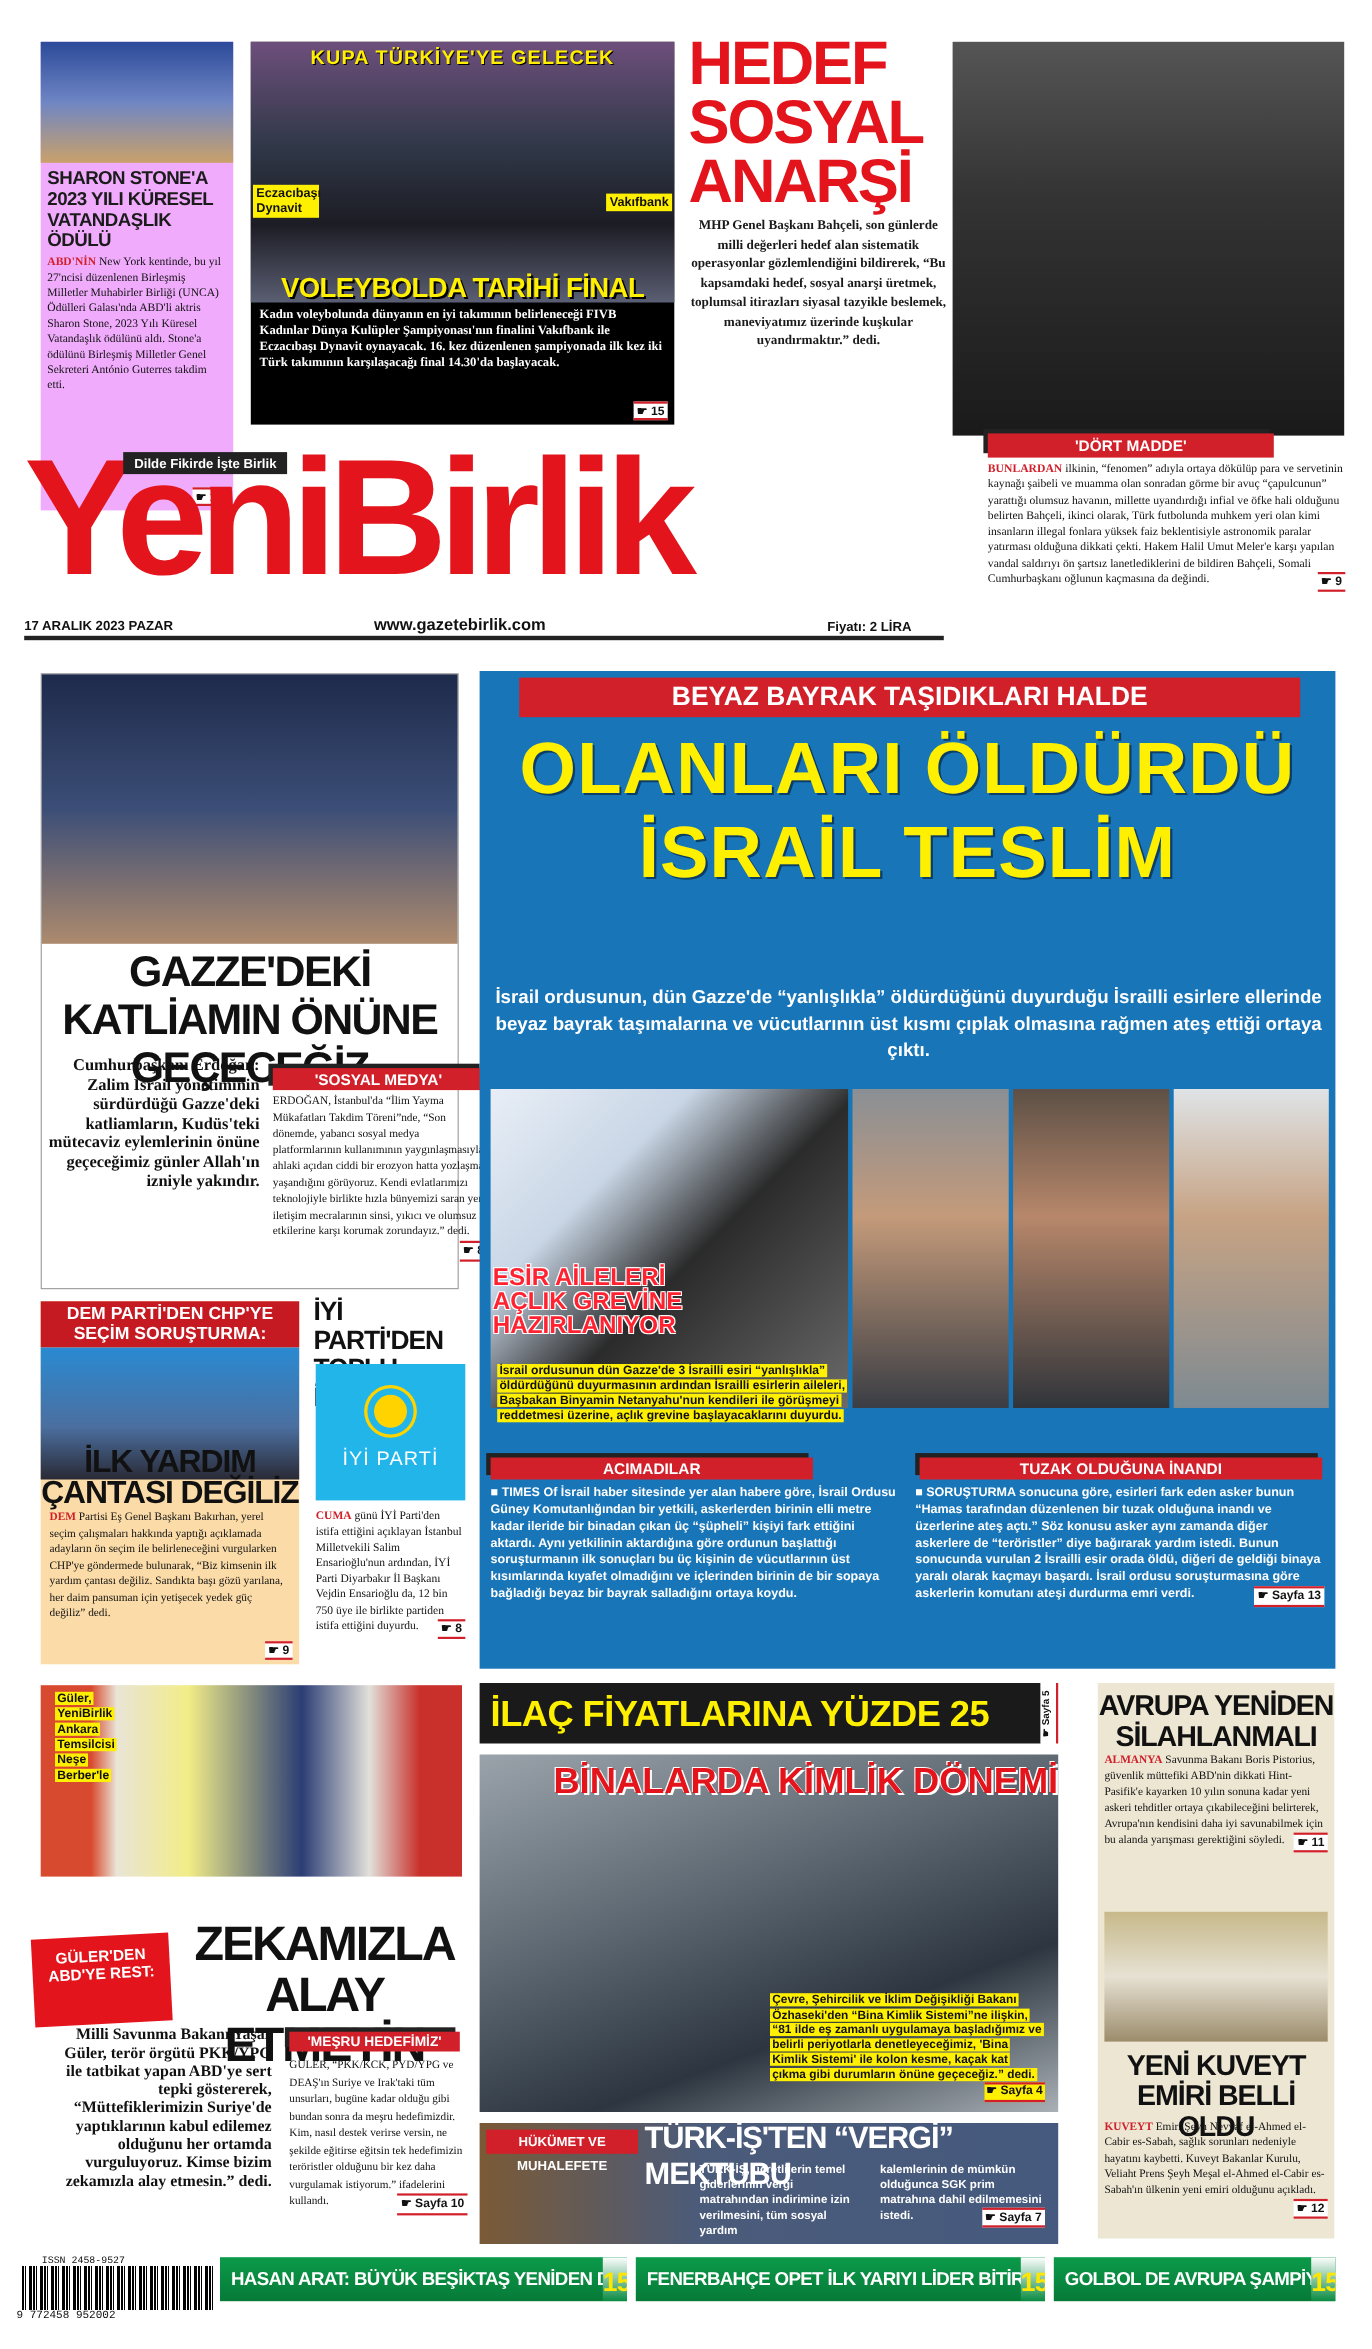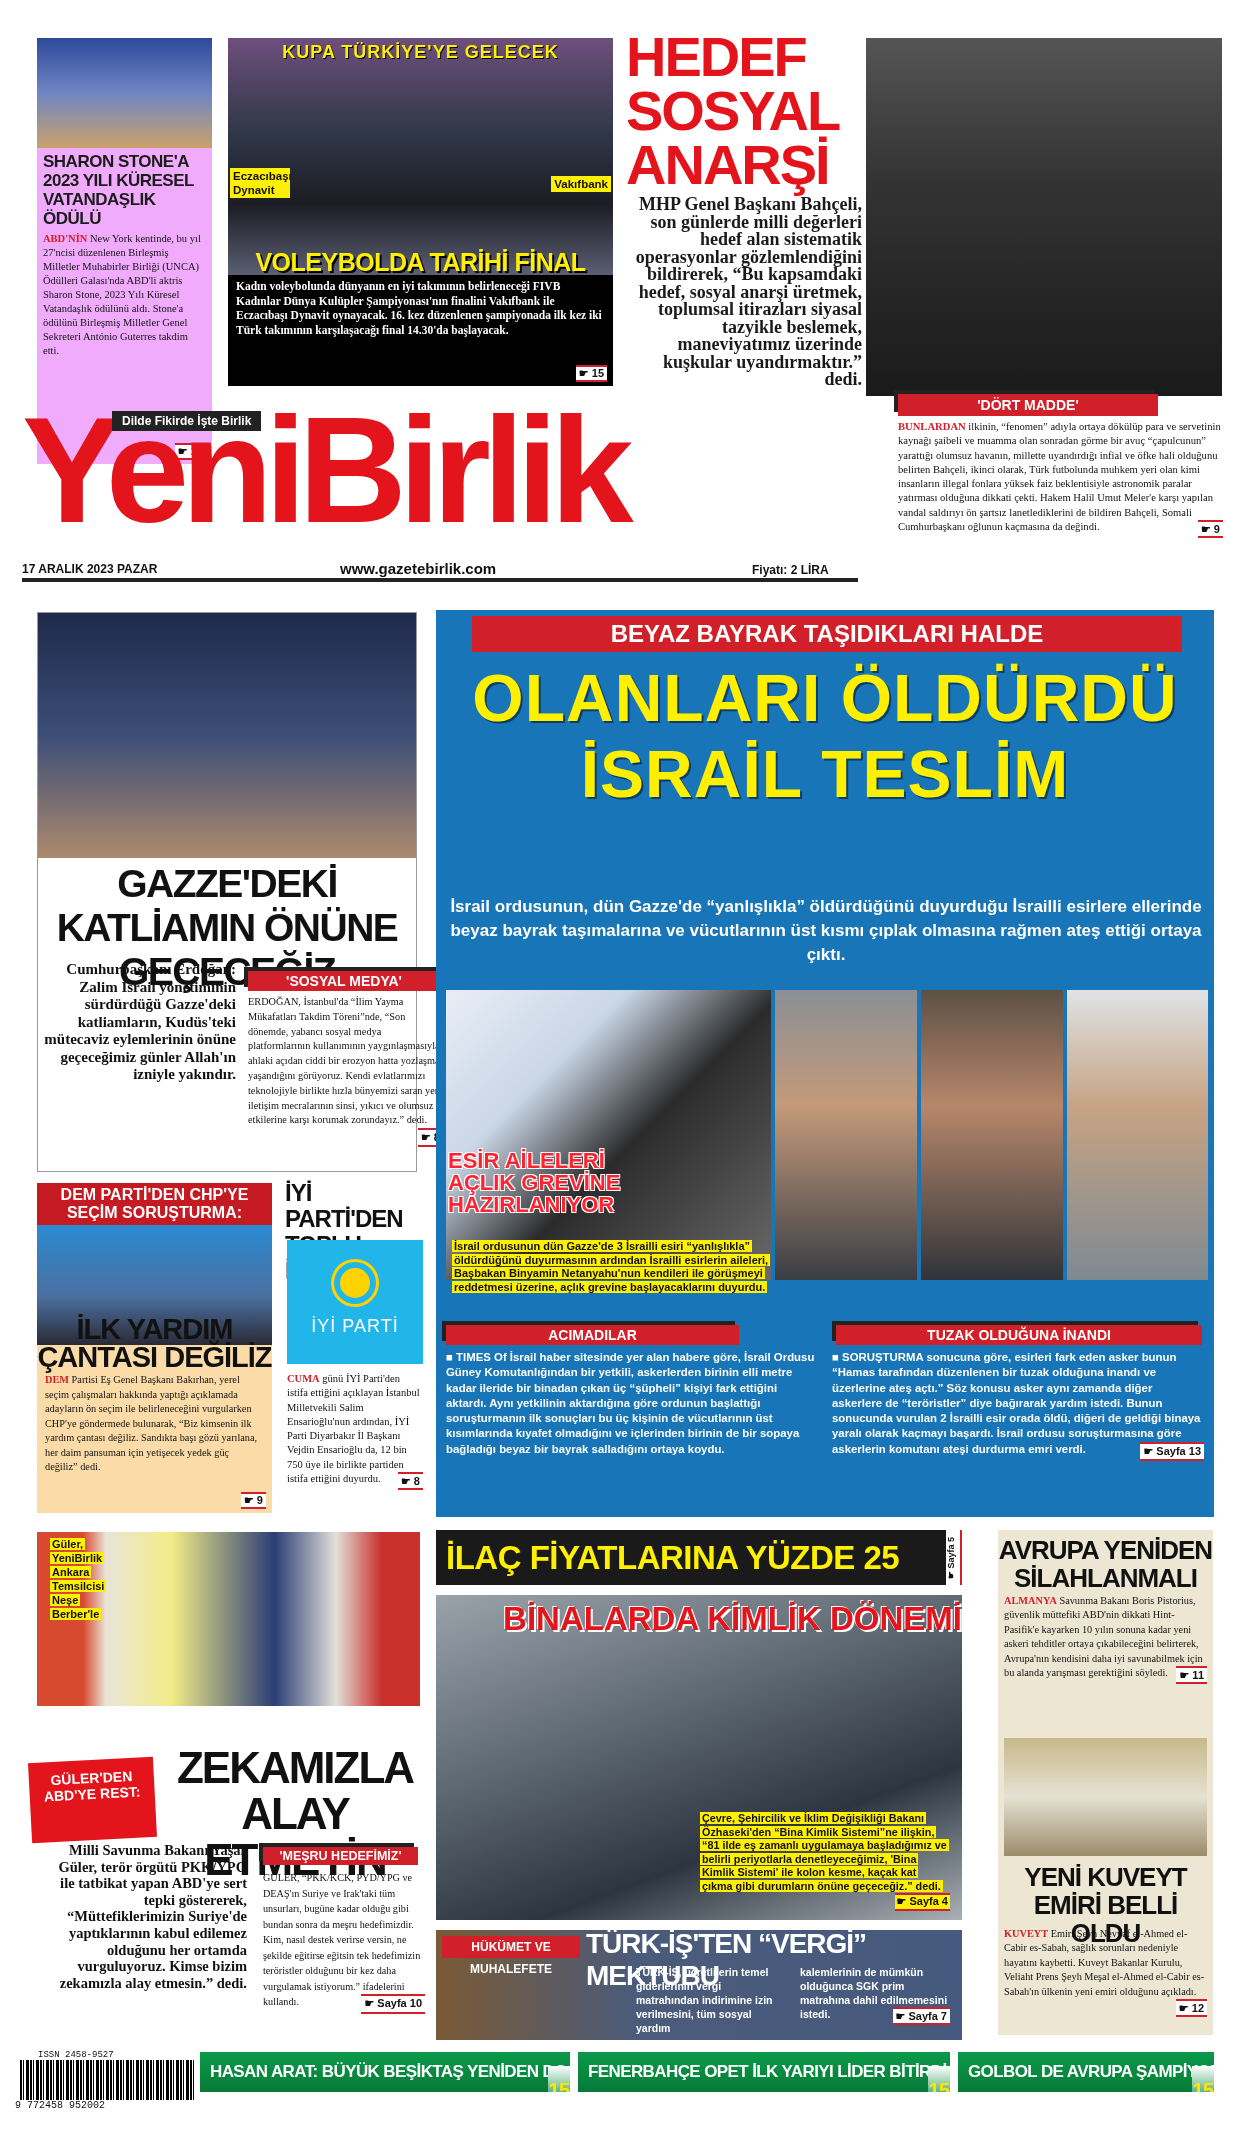--- a/index.html
+++ b/index.html
@@ -17,21 +17,21 @@
 #sharon p{font-size:10.5px;line-height:14px;padding:0 6px;font-family:"Liberation Serif",serif}
 
 #volley{left:228px;top:38px;width:385px;height:348px;background:#000000}
 #volley .ph{height:237px;background:linear-gradient(180deg,#6d4f7c,#303848 40%,#1c1c24 70%,#5b5f73);position:relative}
 #volley .kupa{position:absolute;top:4px;left:0;right:0;text-align:center;color:#ffef00;font-weight:bold;font-size:18px;letter-spacing:1px;text-shadow:1px 1px 0 #000}
 .tag{position:absolute;background:#ffef00;color:#111;font-weight:bold;font-size:11.5px;padding:1px 3px;line-height:14px}
 #volley h2{color:#ffef00;font-size:25px;font-weight:bold;text-align:center;line-height:27px;margin-top:-26px;position:relative;text-shadow:2px 2px 0 #000;letter-spacing:-0.5px}
 #volley p{color:#fff;font-size:11.5px;line-height:14.5px;padding:3px 8px;font-weight:bold;font-family:"Liberation Serif",serif}
 
 #hedef-title{left:626px;top:30px;width:300px;color:#e3141b;font-weight:bold;font-size:56px;line-height:54px;letter-spacing:-2px}
-#hedef-body{left:626px;top:196px;width:236px;text-align:right;font-family:"Liberation Serif",serif;font-weight:bold;font-size:18px;line-height:17.5px;color:#1a1a1a}
+#hedef-body{left:626px;top:196px;width:236px;text-align:center;font-family:"Liberation Serif",serif;font-weight:bold;font-size:12px;line-height:17.5px;color:#1a1a1a}
 #bahceli{left:866px;top:38px;width:356px;height:358px;background:linear-gradient(180deg,#555 0%,#333 40%,#1a1a1a 100%)}
 #dort{left:898px;top:394px;width:260px;height:22px;font-size:14px;line-height:22px}
 #dort-body{left:898px;top:420px;width:325px;font-size:10.6px;line-height:14.3px;font-family:"Liberation Serif",serif}
 
 #logo{left:22px;top:400px;width:840px;height:135px;color:#e3141b;font-weight:bold;font-size:150px;line-height:140px;letter-spacing:-8px}
 #motto{left:112px;top:411px;background:#222;color:#fff;font-size:12px;font-weight:bold;padding:3px 10px}
 #date{left:22px;top:562px;font-size:12px;font-weight:bold}
 #site{left:340px;top:560px;font-size:15px;font-weight:bold}
 #price{left:752px;top:563px;font-size:12px;font-weight:bold}
 #rule1{left:22px;top:578px;width:836px;height:4px;background:#222}
@@ -97,21 +97,21 @@
 #avrupa h2{font-size:26px;line-height:28px;font-weight:bold;text-align:center;letter-spacing:-1px;padding-top:6px}
 #avrupa .p1{font-family:"Liberation Serif",serif;font-size:10.3px;line-height:14.4px;padding:2px 6px}
 #kuv-ph{position:absolute;left:6px;top:208px;width:203px;height:118px;background:linear-gradient(180deg,#c7b98a,#e6e1d3 50%,#9c8c6b)}
 #avrupa .h3{position:absolute;top:333px;width:215px;font-size:26px;line-height:28px;font-weight:bold;text-align:center;letter-spacing:-1px}
 #avrupa .p2{position:absolute;top:395px;font-family:"Liberation Serif",serif;font-size:10.3px;line-height:14.4px;padding:2px 6px}
 
 #issn{left:38px;top:2050px;font-family:"Liberation Mono",monospace;font-size:9px}
 #barcode{left:20px;top:2060px;width:175px;height:40px;background:repeating-linear-gradient(90deg,#000 0 2px,#fff 2px 3px,#000 3px 4px,#fff 4px 6px,#000 6px 9px,#fff 9px 10px)}
 #barnum{left:15px;top:2100px;font-family:"Liberation Mono",monospace;font-size:10px}
 .band{top:2052px;height:40px;background:linear-gradient(180deg,#0b9a4a,#067a37);color:#fff;font-weight:bold;font-size:17px;line-height:40px;padding-left:10px;letter-spacing:-0.6px;white-space:nowrap;overflow:hidden}
-.band .n{position:absolute;right:0;top:14px;width:22px;height:40px;background:linear-gradient(180deg,#fff,#0a8b42);color:#ffe600;font-size:20px;text-align:center;line-height:48px}
+.band .n{position:absolute;right:0;top:0;width:22px;height:40px;background:linear-gradient(180deg,#fff,#0a8b42);color:#ffe600;font-size:24px;text-align:center;line-height:48px}
 </style>
 </head>
 <body>
 
 <div id="sharon" class="abs">
   <div class="ph"></div>
   <h2>SHARON STONE'A 2023 YILI KÜRESEL VATANDAŞLIK ÖDÜLÜ</h2>
   <p><span class="red">ABD'NİN</span><span> New York kentinde, bu yıl 27'ncisi düzenlenen Birleşmiş Milletler Muhabirler Birliği (UNCA) Ödülleri Galası'nda ABD'li aktris Sharon Stone, 2023 Yılı Küresel Vatandaşlık ödülünü aldı. Stone'a ödülünü Birleşmiş Milletler Genel Sekreteri António Guterres takdim etti.</span></p>
   <span class="ref r">☛ 12</span>
 </div>

